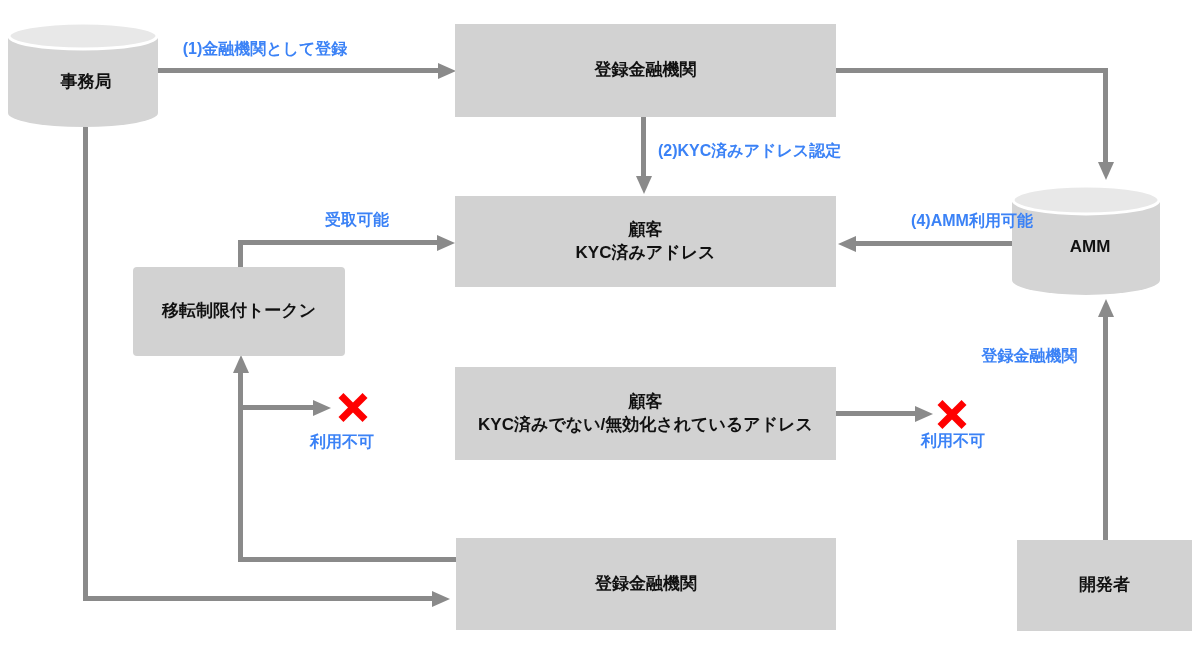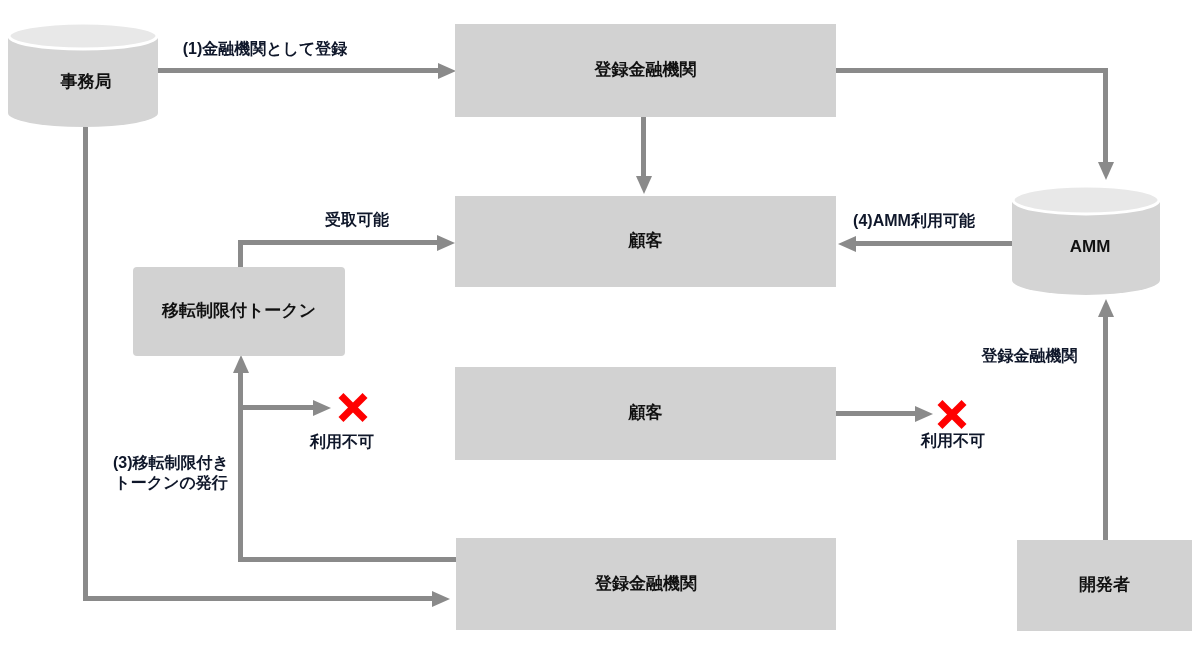--- a/index.html
+++ b/index.html
@@ -25,21 +25,21 @@
   
   .ln{position:absolute;background:#8a8a8a;}
   .ah{position:absolute;width:0;height:0;}
   .ah-right{border-top:8px solid transparent;border-bottom:8px solid transparent;border-left:18px solid #8a8a8a;}
   .ah-left {border-top:8px solid transparent;border-bottom:8px solid transparent;border-right:18px solid #8a8a8a;}
   .ah-down {border-left:8px solid transparent;border-right:8px solid transparent;border-top:18px solid #8a8a8a;}
   .ah-up   {border-left:8px solid transparent;border-right:8px solid transparent;border-bottom:18px solid #8a8a8a;}
   
   .lbl{
     position:absolute;font-weight:bold;font-size:16px;line-height:1.25;
-    color:#0f172a;text-align:center;white-space:nowrap;
+    color:#3b82f6;text-align:center;white-space:nowrap;
   }
   
   .xmark{position:absolute;width:30px;height:30px;}
   .xmark span{
     position:absolute;left:-2px;top:11.5px;width:34px;height:7px;background:#ff0000;
   }
   .xmark span:first-child{transform:rotate(45deg);}
   .xmark span:last-child{transform:rotate(-45deg);}
 </style>
 </head>
@@ -88,59 +88,58 @@
     </svg>
     <div class="cyl-label">事務局</div>
   </div>
 
   <div class="box" style="left:455px;top:24px;width:381px;height:93px;">
     <span>登録金融機関</span>
   </div>
 
   <div class="box" style="left:455px;top:196px;width:381px;height:91px;">
     <span>顧客</span>
+    <span>KYC済みアドレス</span>
   </div>
 
   <div class="cyl" style="left:1012px;top:185px;width:156px;height:110px;">
     <svg width="148" height="110" viewBox="0 0 148 110">
       <path d="M0,15 V95 A74,15 0 0 0 148,95 V15 Z" fill="#d4d4d4"></path>
       <ellipse cx="74" cy="15" rx="73" ry="14" fill="#e8e8e8" stroke="#ffffff" stroke-width="3"></ellipse>
     </svg>
     <div class="cyl-label">AMM</div>
   </div>
 
   <div class="box rounded" style="left:133px;top:267px;width:212px;height:89px;">
     <span>移転制限付トークン</span>
   </div>
 
   <div class="box" style="left:455px;top:367px;width:381px;height:93px;">
     <span>顧客</span>
+    <span>KYC済みでない/無効化されているアドレス</span>
   </div>
 
   <div class="box" style="left:456px;top:538px;width:380px;height:92px;">
     <span>登録金融機関</span>
   </div>
 
   <div class="box" style="left:1017px;top:540px;width:175px;height:91px;">
     <span>開発者</span>
   </div>
 
   <div class="xmark" style="left:338px;top:392px;">
       <span></span>
       <span></span>
     </div>
   <div class="xmark" style="left:937px;top:399px;">
       <span></span>
       <span></span>
     </div>
 
   <div class="lbl" style="left:155px;top:39px;width:220px;">(1)金融機関として登録</div>
-  <div class="lbl" style="left:824px;top:211px;width:180px;">(4)AMM利用可能</div>
+  <div class="lbl" style="left:658px;top:141px;width:230px;text-align:left;">(2)KYC済みアドレス認定</div>
+  <div class="lbl" style="left:882px;top:211px;width:180px;">(4)AMM利用可能</div>
   <div class="lbl" style="left:307px;top:210px;width:100px;">受取可能</div>
   <div class="lbl" style="left:292px;top:432px;width:100px;">利用不可</div>
   <div class="lbl" style="left:903px;top:431px;width:100px;font-family:Liberation Serif, serif;">利用不可</div>
   <div class="lbl" style="left:962px;top:346px;width:135px;">登録金融機関</div>
-  <div class="lbl" style="left:86px;top:453px;width:170px;">
-    <div>(3)移転制限付き</div>
-    <div>トークンの発行</div>
-  </div>
 
 </div>
 
 </body></html>

